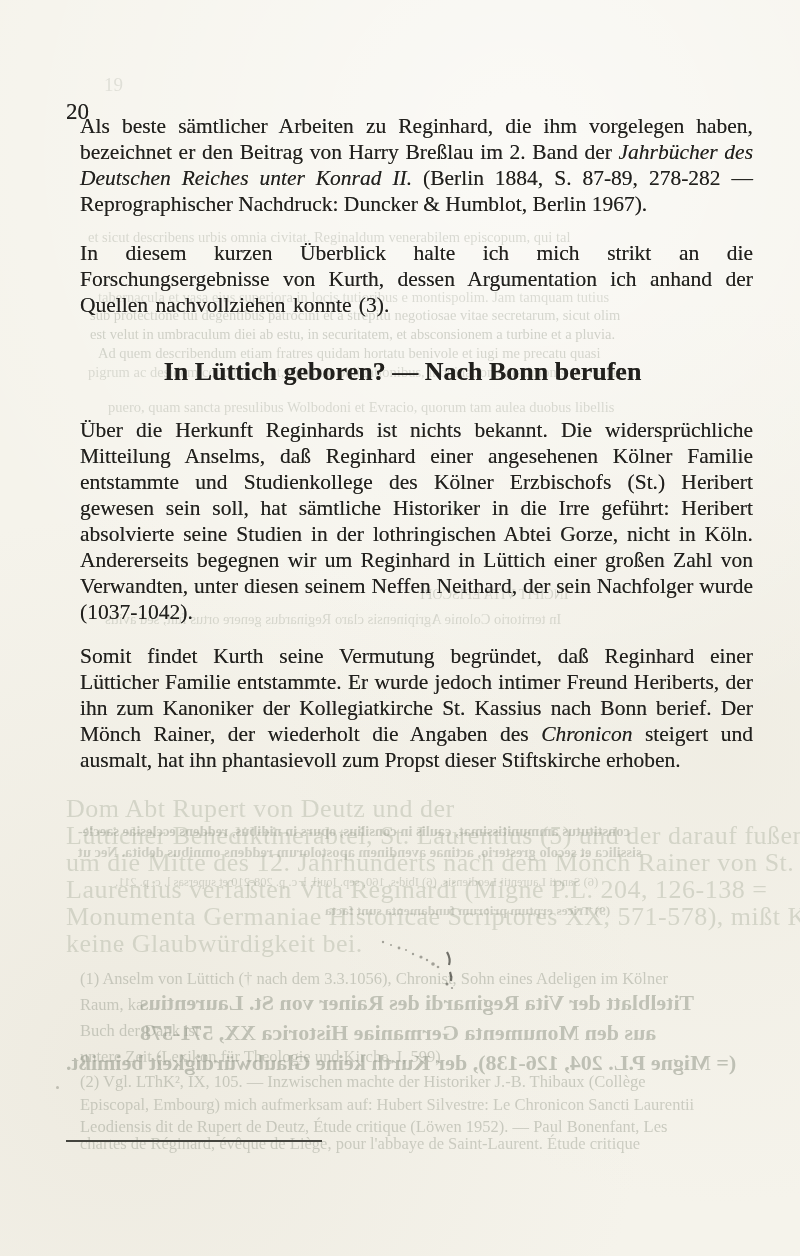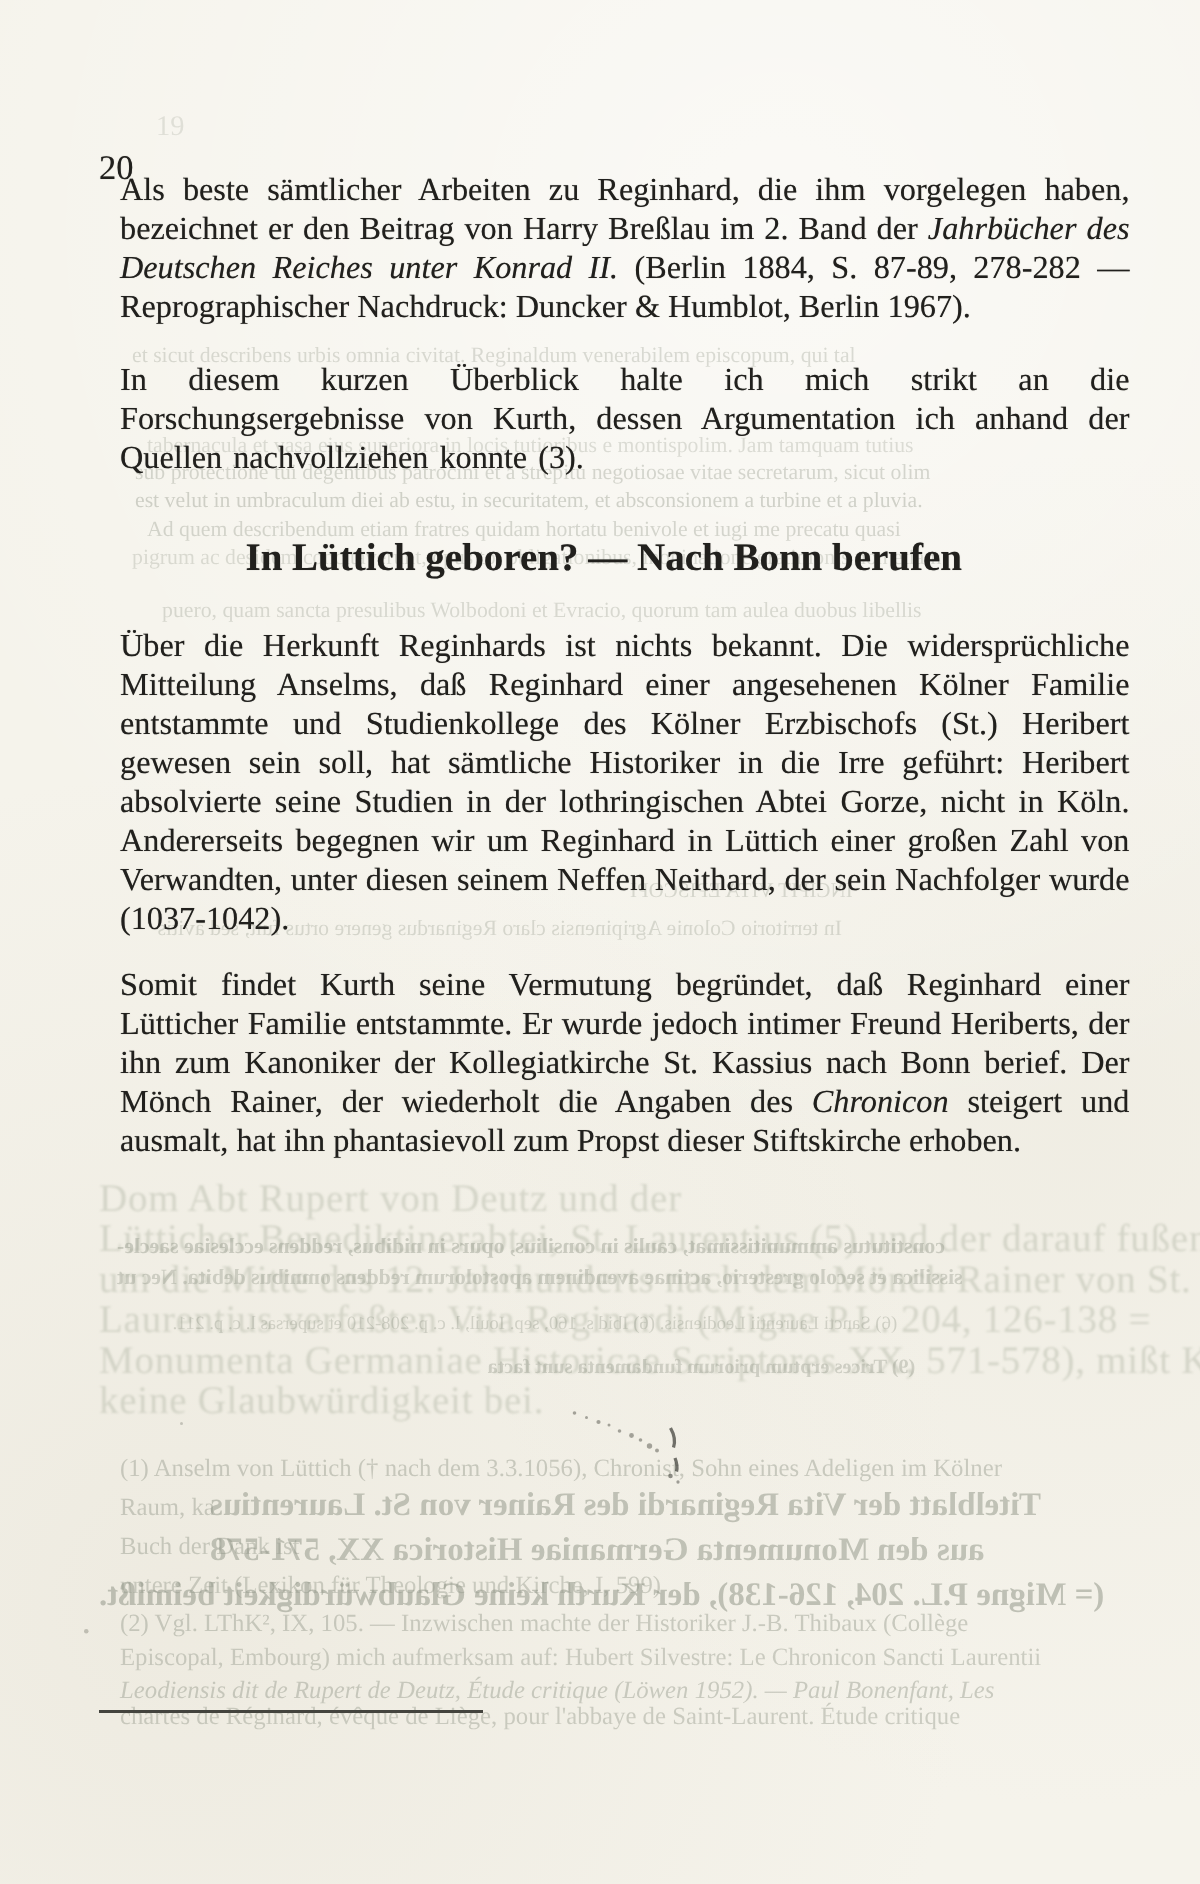--- a/index.html
+++ b/index.html
@@ -18,24 +18,24 @@
   .pagenum,.par,.heading,.footnote{text-shadow:0 0 .5px rgba(33,32,29,.55);}
   #p1{top:113px;}
   #p2{top:240px;word-spacing:2px;hyphens:auto;-webkit-hyphens:auto;}
   .heading{position:absolute;left:66px;top:357px;width:673px;margin:0;text-align:center;font-size:26px;font-weight:bold;}
   #p3{top:417px;}
   #p4{top:643px;}
   .footrule{position:absolute;left:66px;top:1140px;width:256px;height:2px;background:#44443e;}
   .footnote{position:absolute;left:66px;top:1150px;width:674px;margin:0;font-size:19.5px;line-height:29.5px;text-align:justify;}
   
   .bt{position:absolute;font-family:"Liberation Serif","DejaVu Serif",serif;color:#8f9486;white-space:nowrap;filter:blur(.5px);}
-  .bt.big{color:#b7bbab;letter-spacing:.5px;filter:blur(.6px);}
+  .bt.big{color:#b7bbab;letter-spacing:.5px;filter:blur(.6px);margin-top:10px;}
   .bt.m{transform:scaleX(-1);}
   .bt.b{font-weight:bold;}
-  .bt.i{font-style:italic;}
+  .bt.i{}
   .smudge{position:absolute;left:375px;top:920px;}
   .speck{position:absolute;border-radius:50%;background:#8f8f84;}
 </style>
 </head>
 <body>
 
 <div class="page">
 
   <div>
     <div class="bt" style="left:104px;top:74px;font-size:19px;opacity:.22">19</div>

